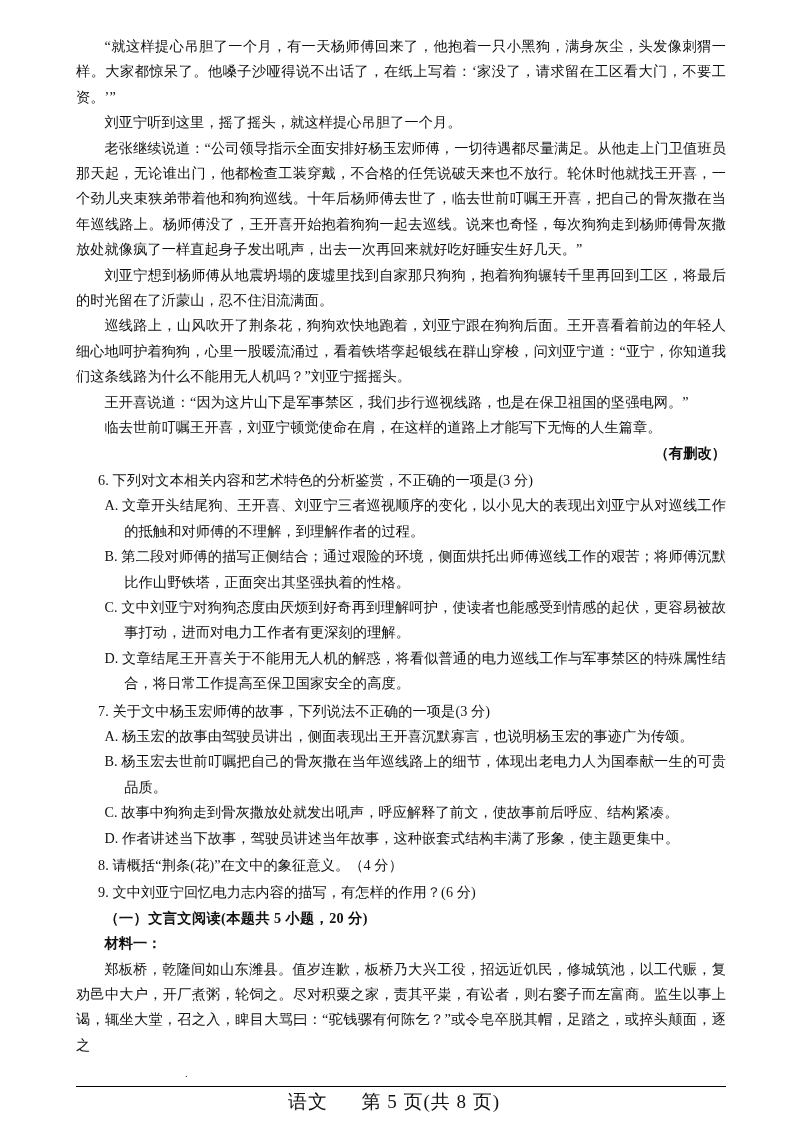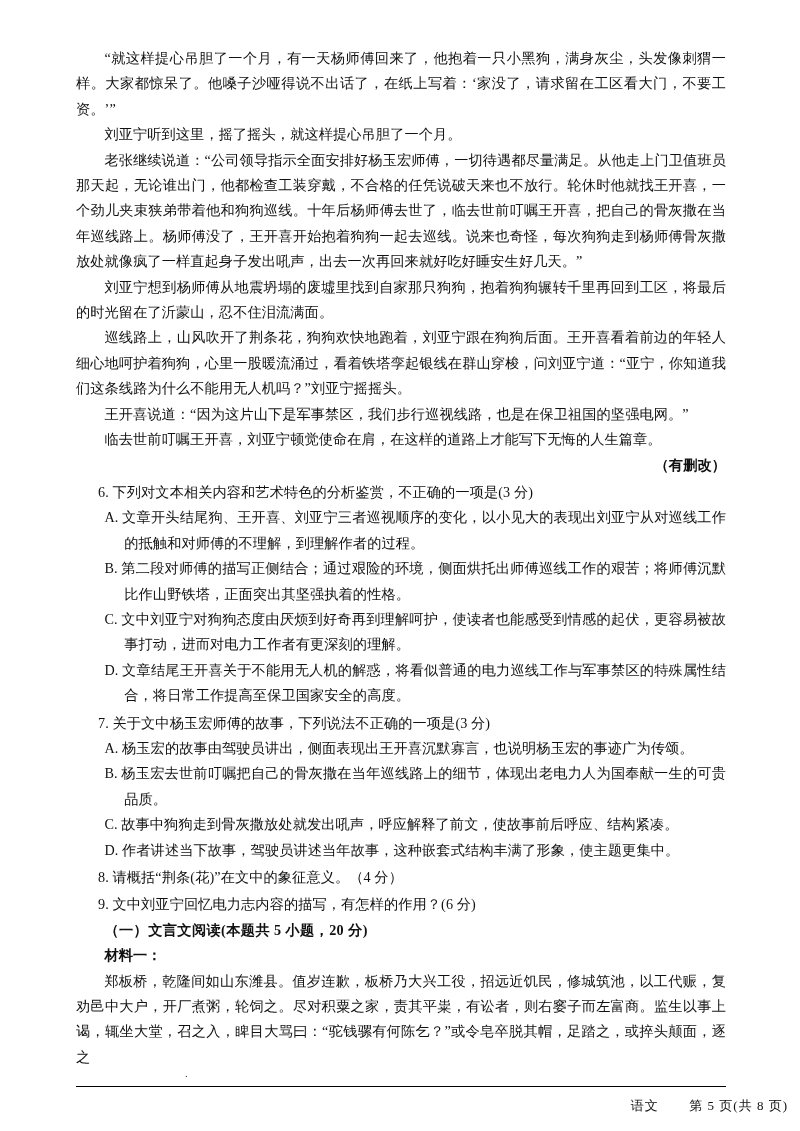--- a/index.html
+++ b/index.html
@@ -13,21 +13,21 @@
     font-family: "Liberation Serif", "DejaVu Serif", serif;
     color: #111111;
     position: relative;
     overflow: hidden;
   }
   .page {
     position: relative;
     width: 800px;
     height: 1131px;
     box-sizing: border-box;
-    padding: 46px 74px 0 76px;
+    padding: 34px 74px 0 76px;
   }
   .body-text {
     font-size: 14.2px;
     line-height: 25.4px;
     text-align: justify;
     letter-spacing: 0.1px;
   }
   p {
     margin: 0;
   }
@@ -56,22 +56,22 @@
   }
   .section-title {
     font-weight: bold;
     letter-spacing: 0.4px;
   }
   .footer {
     position: absolute;
     left: 0;
     right: 12px;
     bottom: 16px;
-    text-align: right;
-    font-size: 13px;
+    text-align: center;
+    font-size: 19px;
     letter-spacing: 1px;
   }
   .footer-rule {
     position: absolute;
     left: 76px;
     right: 74px;
     bottom: 44px;
     border-top: 1px solid #000;
     height: 0;
   }

